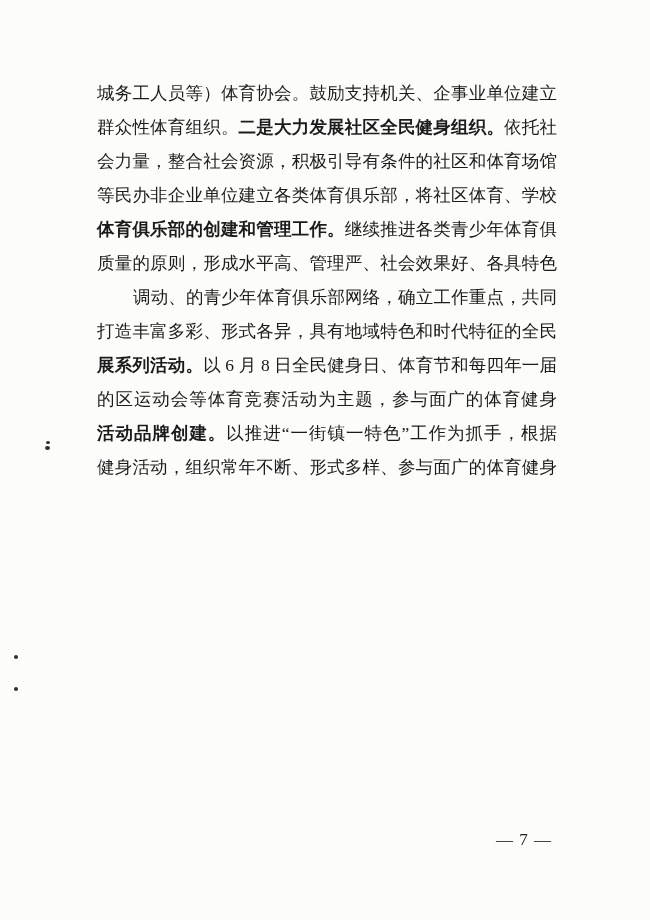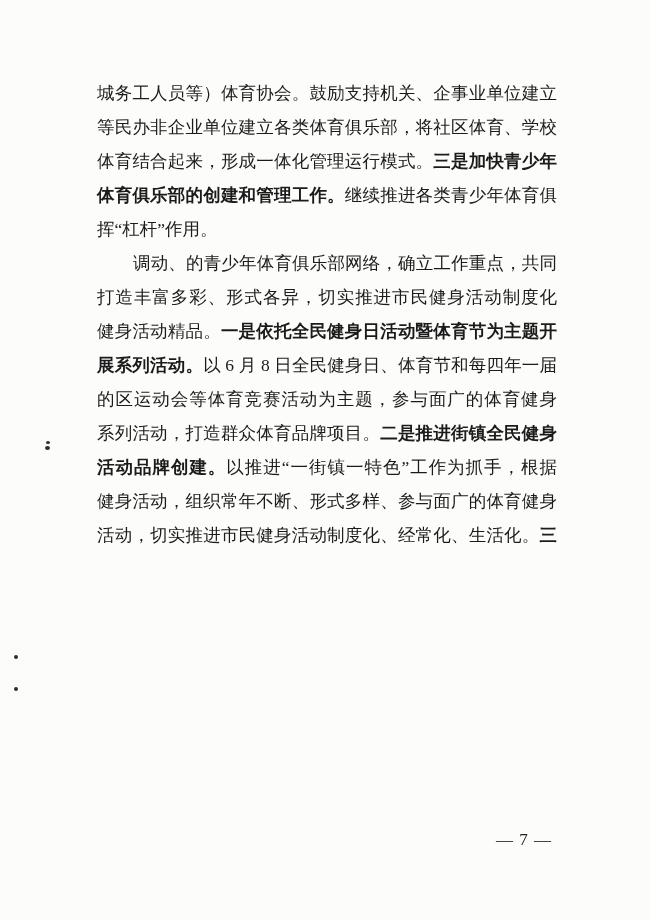--- a/index.html
+++ b/index.html
@@ -60,33 +60,31 @@
   .speck.b  { left: 14px; top: 655px; width: 4px; height: 4px; }
   .speck.c  { left: 14px; top: 687px; width: 4px; height: 4px; }
 </style>
 </head>
 <body>
 
 <div class="page">
 
   <div class="text-block">
       <div class="line just"><span>城务工人员等）体育协会。鼓励支持机关、企事业单位建立</span></div>
+      <div class="line just"><span>群众性体育组织。</span><span class="bold">二是大力发展社区全民健身组织。</span><span>依托社</span></div>
+      <div class="line just"><span>会力量，整合社会资源，积极引导有条件的社区和体育场馆</span></div>
       <div class="line just"><span>等民办非企业单位建立各类体育俱乐部，将社区体育、学校</span></div>
-      <div class="line just"><span>体育结合起来，形成一体化管理运行模式。</span><span class="bold">三是加快青少年</span></div>
       <div class="line just"><span class="bold">体育俱乐部的创建和管理工作。</span><span>继续推进各类青少年体育俱</span></div>
-      <div class="line"><span>挥“杠杆”作用。</span></div>
+      <div class="line just"><span>质量的原则，形成水平高、管理严、社会效果好、各具特色</span></div>
       <div class="line indent just"><span>调动、的青少年体育俱乐部网络，确立工作重点，共同</span></div>
-      <div class="line just"><span>打造丰富多彩、形式各异，切实推进市民健身活动制度化</span></div>
-      <div class="line just"><span>健身活动精品。</span><span class="bold">一是依托全民健身日活动暨体育节为主题开</span></div>
+      <div class="line just"><span>打造丰富多彩、形式各异，具有地域特色和时代特征的全民</span></div>
       <div class="line just"><span class="bold">展系列活动。</span><span>以 6 月 8 日全民健身日、体育节和每四年一届</span></div>
       <div class="line just"><span>的区运动会等体育竞赛活动为主题，参与面广的体育健身</span></div>
-      <div class="line just"><span>系列活动，打造群众体育品牌项目。</span><span class="bold">二是推进街镇全民健身</span></div>
       <div class="line just"><span class="bold">活动品牌创建。</span><span>以推进“一街镇一特色”工作为抓手，根据</span></div>
       <div class="line just"><span>健身活动，组织常年不断、形式多样、参与面广的体育健身</span></div>
-      <div class="line just"><span>活动，切实推进市民健身活动制度化、经常化、生活化。</span><span class="bold">三</span></div>
     </div>
 
   <div class="page-number">— 7 —</div>
 
   <div class="speck a1"></div>
   <div class="speck a2"></div>
   <div class="speck b"></div>
   <div class="speck c"></div>
 
 </div>

